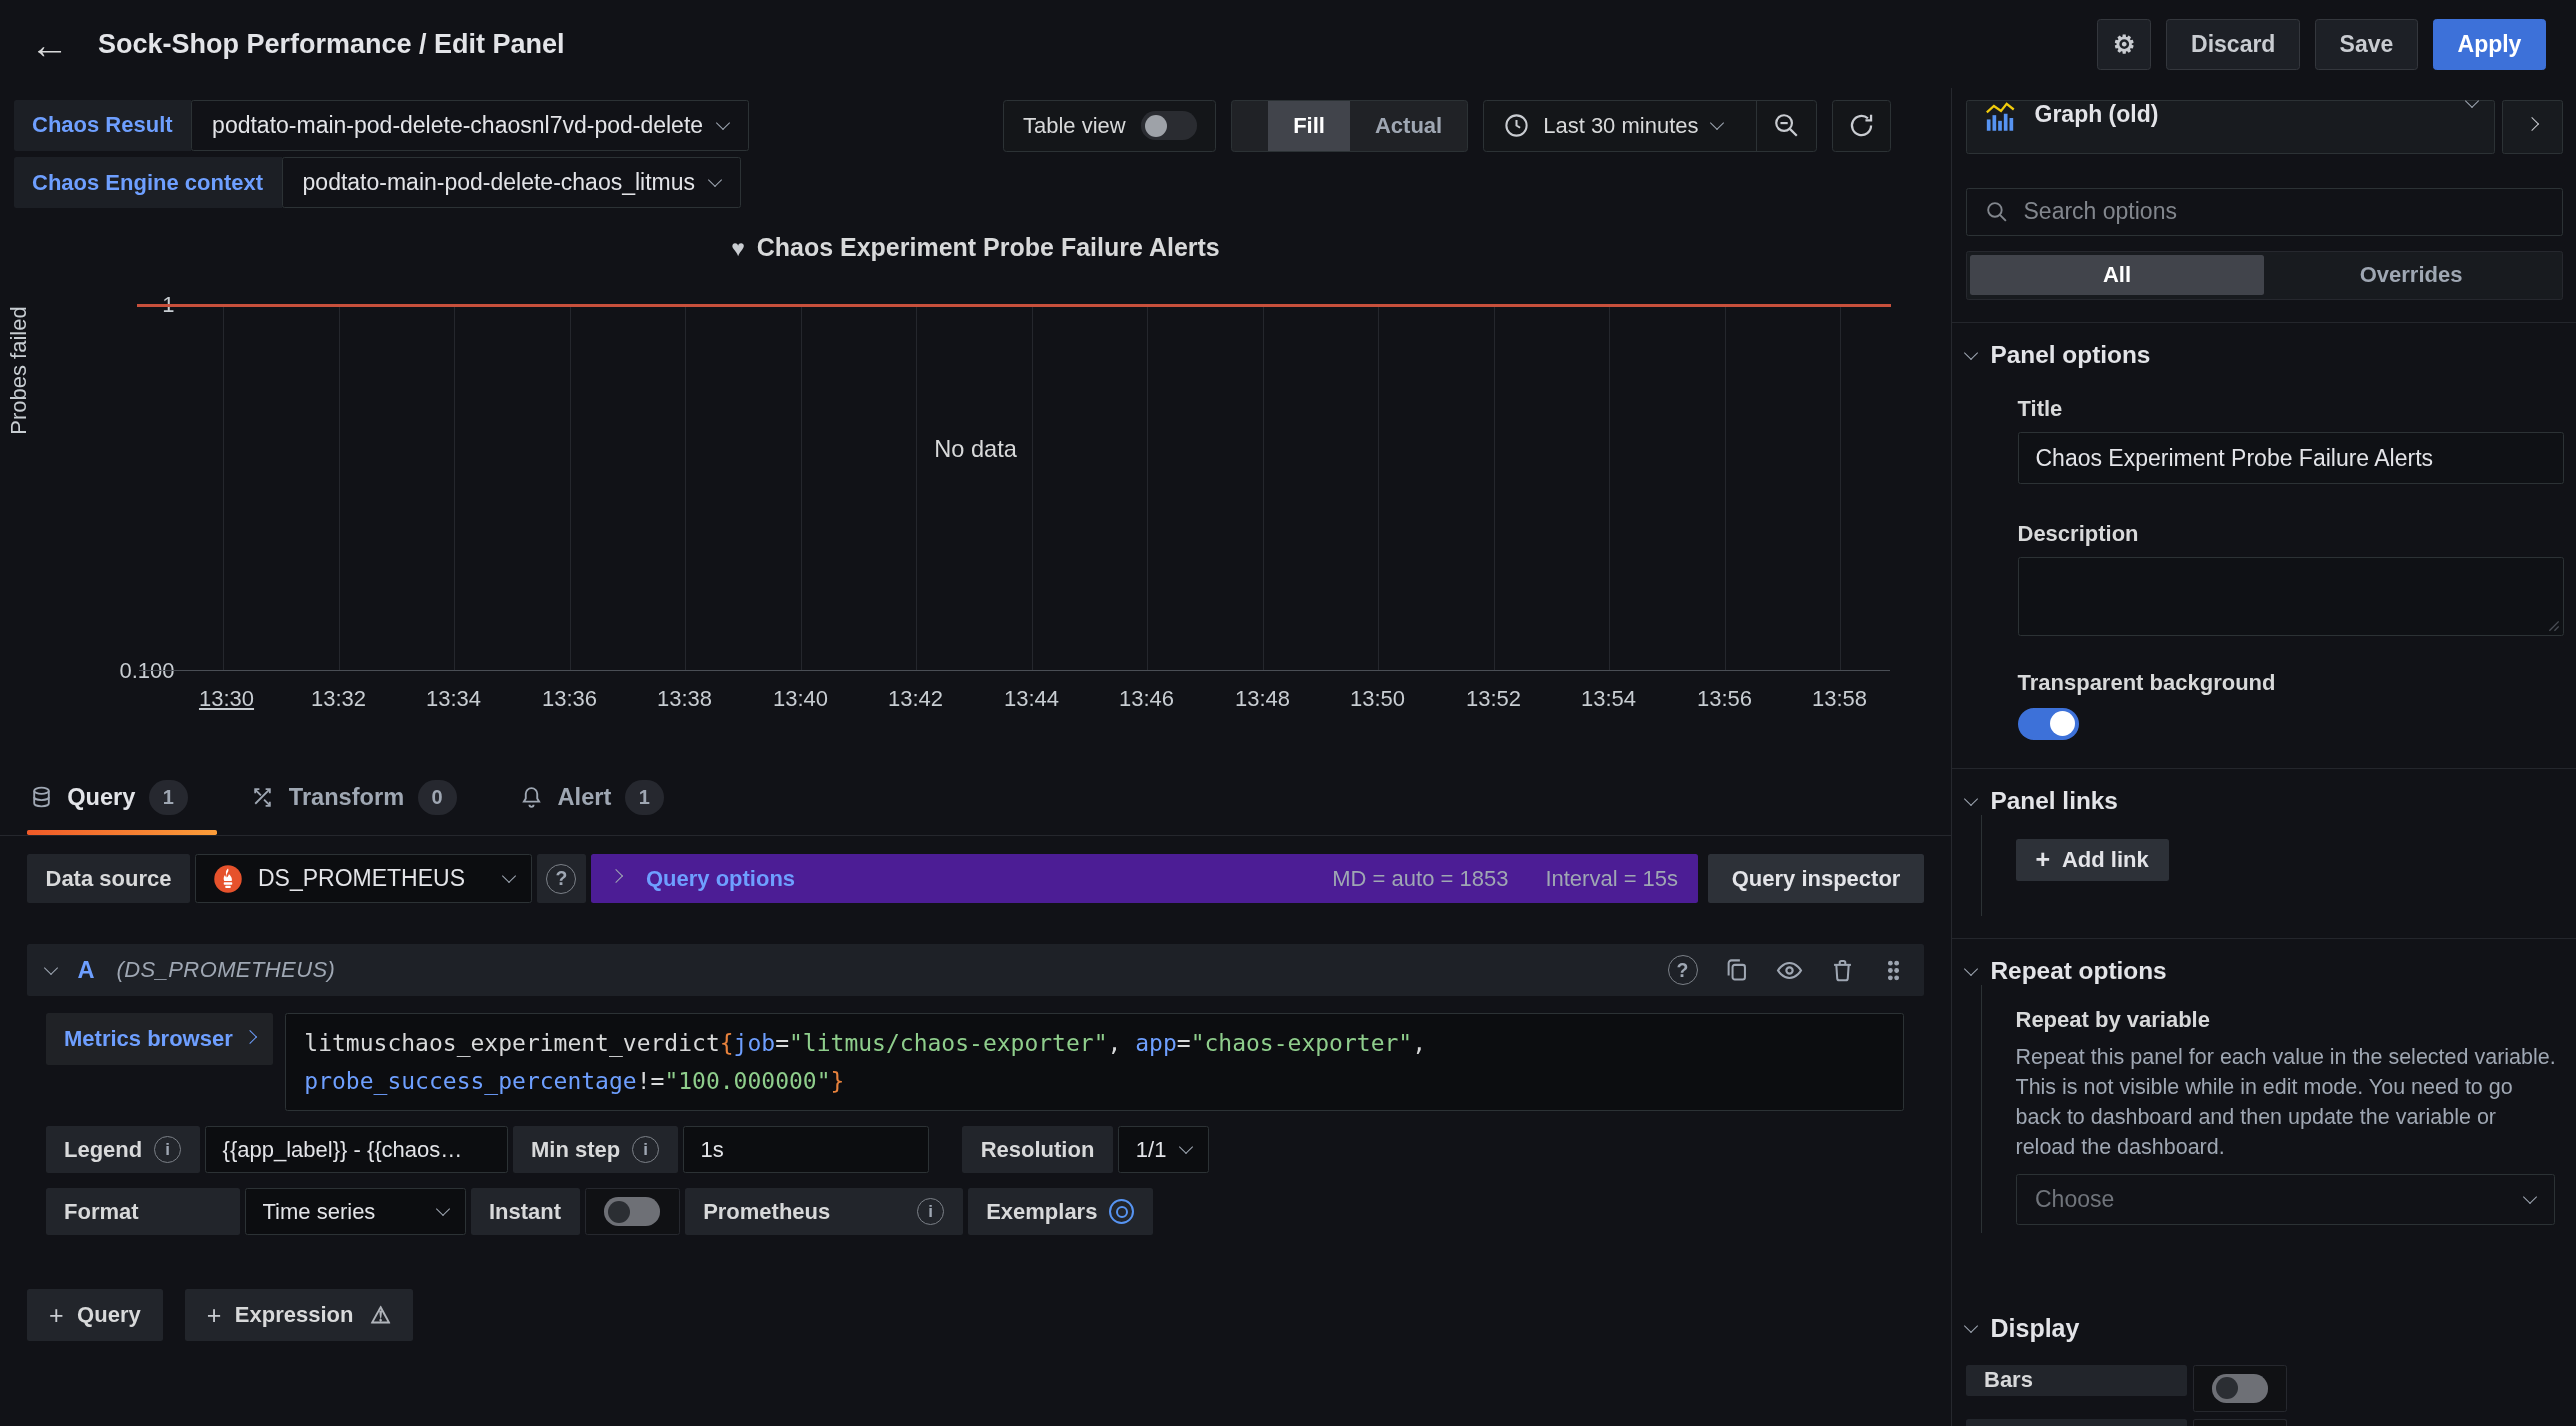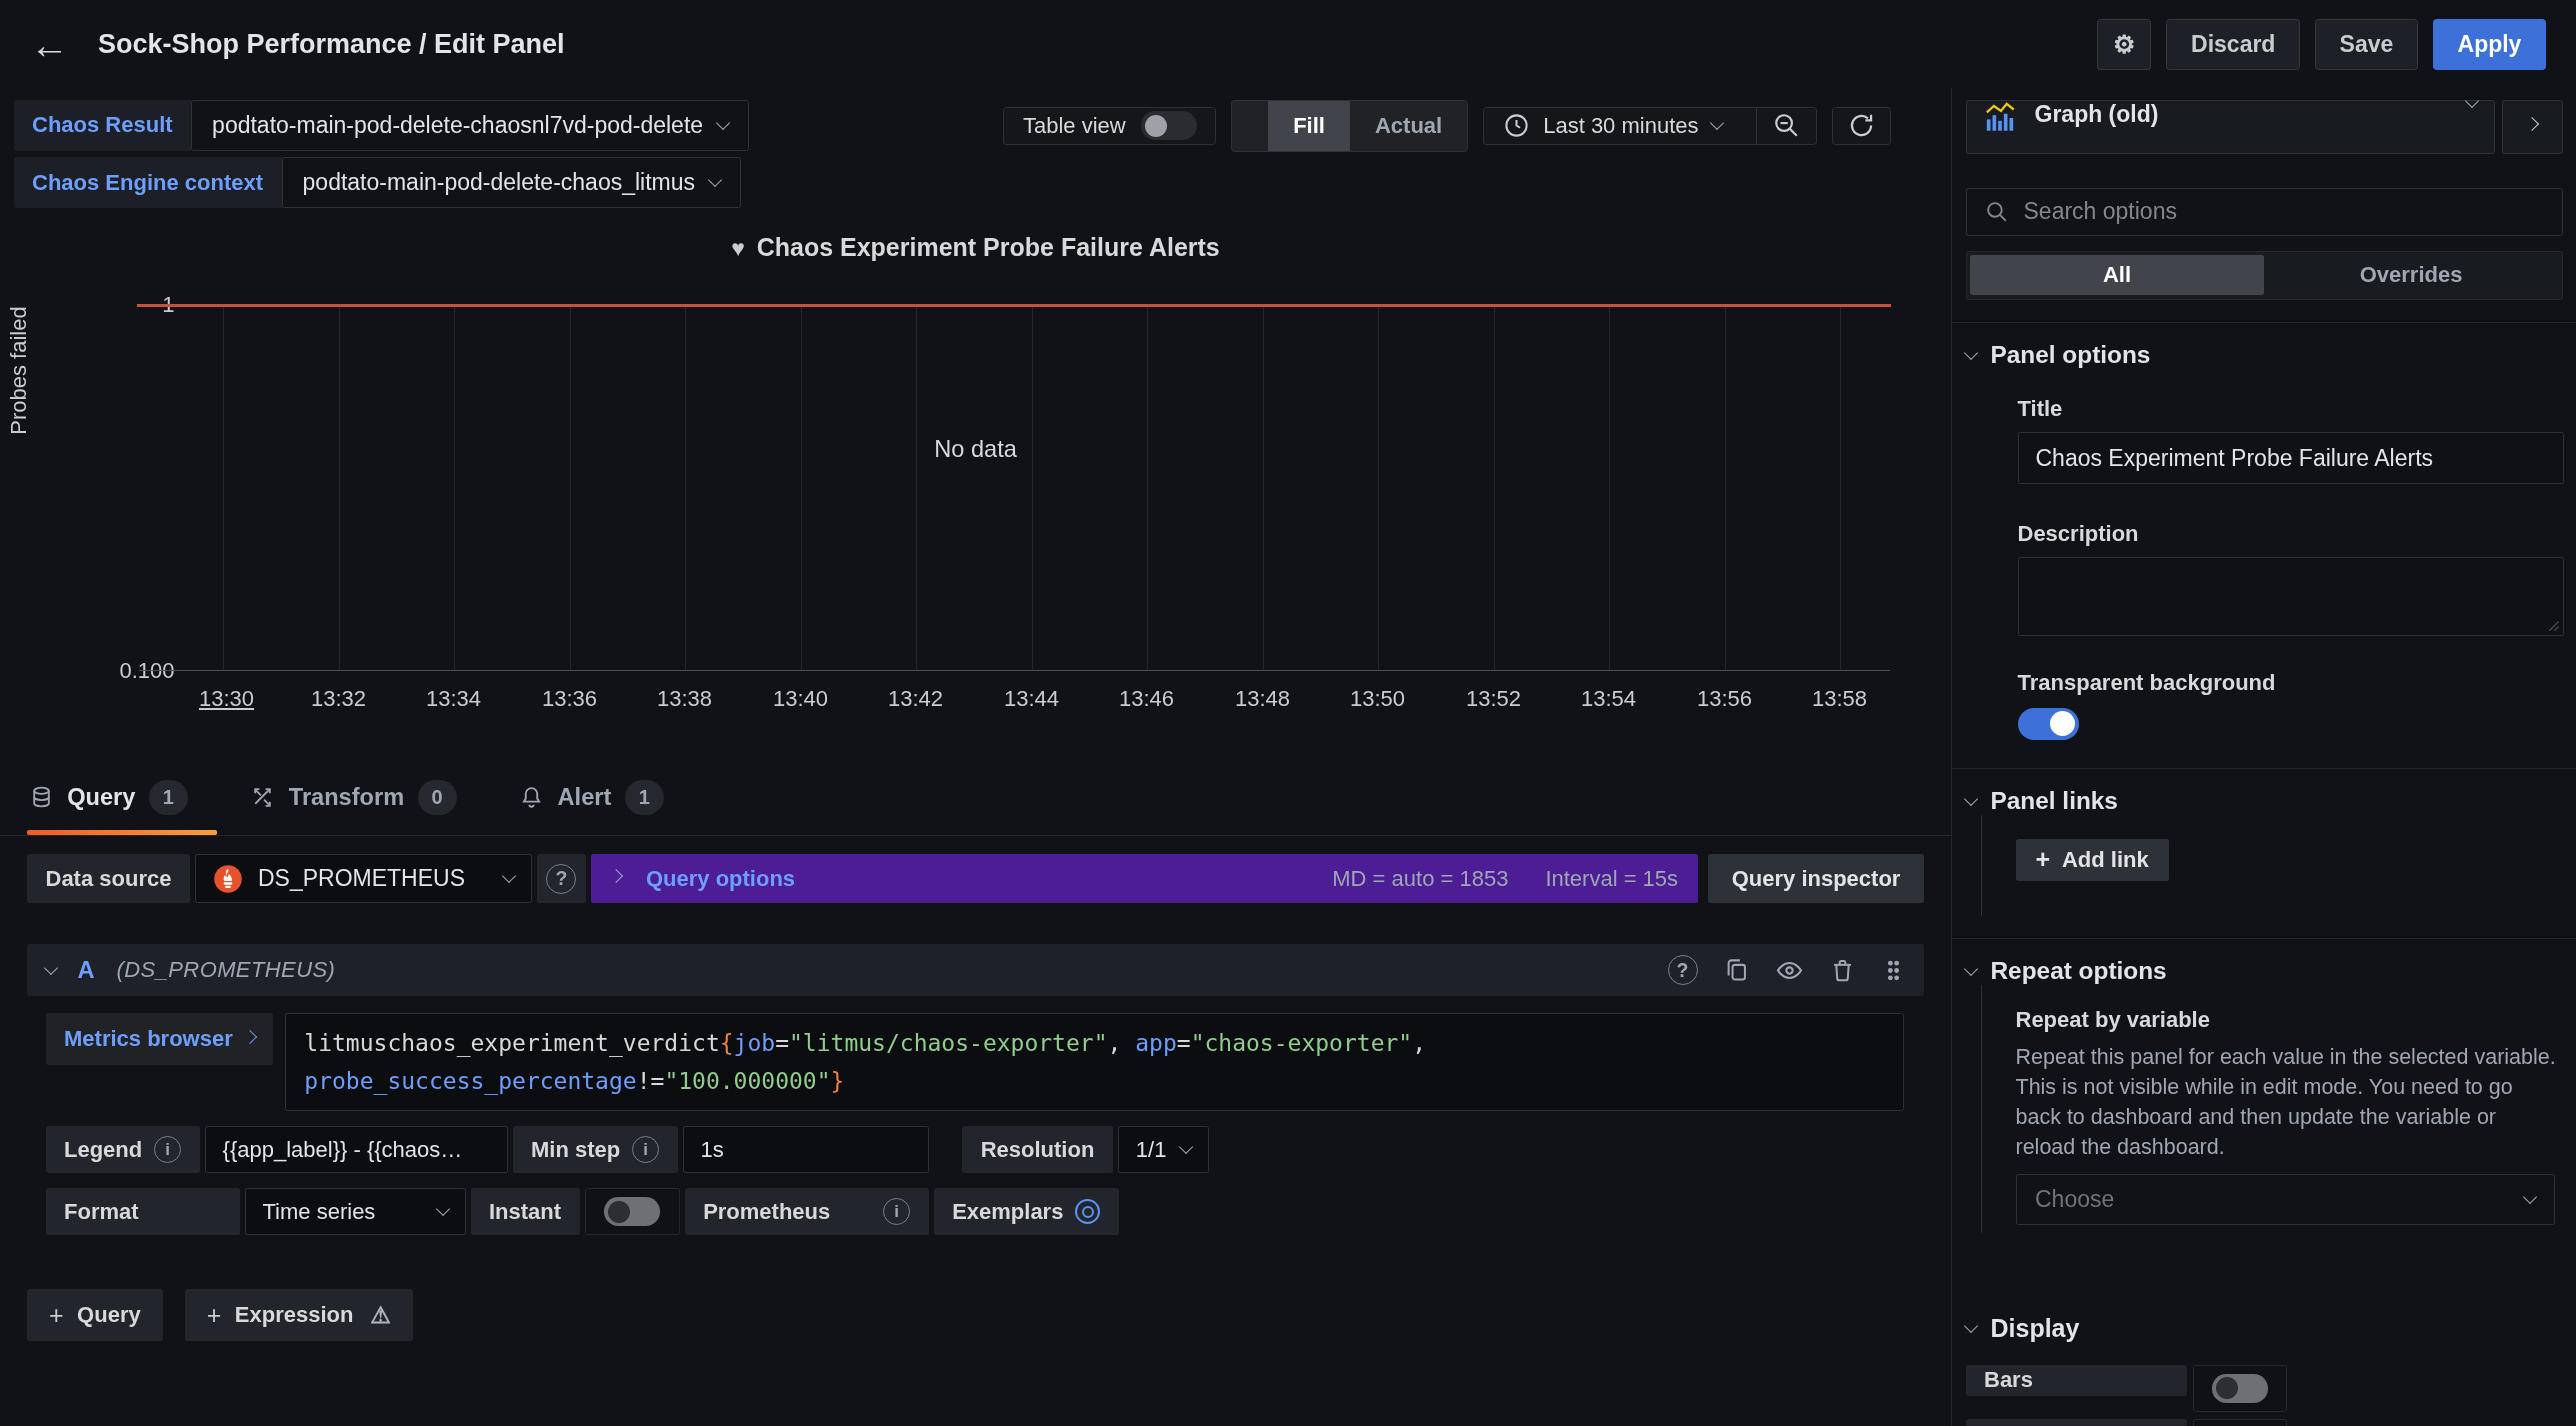--- a/index.html
+++ b/index.html
@@ -34,21 +34,21 @@
     color:#6e9fff; font-weight:700; font-size:22px;
   }
   .var-value {
     display:flex; align-items:center; gap:15px; padding:0 20px; height:51px;
     background:#111217; border:0.8px solid #2c3235; border-radius:2.5px;
     font-size:23px; color:#e3e4e8; cursor:pointer;
   }
   .subbar .mid { flex:1; }
   .view-controls { display:flex; align-items:center; gap:15px; margin-right:47px; }
   .ctrl-box {
-    height:38px; display:flex; align-items:center; gap:15px; padding:0 18.5px;
+    height:52px; display:flex; align-items:center; gap:15px; padding:0 18.5px;
     border:0.8px solid #2c3235; border-radius:3.4px; background:#141619; color:#d8d9da;
   }
   .seg { display:flex; height:52px; border:0.8px solid #2c3235; border-radius:3.4px; background:#202226; overflow:hidden;padding-left:36px; }
   .seg .opt { display:flex; align-items:center; padding:0 25px; color:#9fa7b3; font-weight:600; cursor:pointer; }
   .seg .opt.active { background:#41444b; color:#fff; }
   .time-box { padding:0; }
   .time-main { display:flex; align-items:center; gap:13.5px; padding:0 18.5px; height:100%; cursor:pointer; }
   .time-zoom { display:flex; align-items:center; padding:0 15px; height:100%; border-left:0.8px solid #2c3235; cursor:pointer; }
 
   
@@ -453,21 +453,21 @@
             <span class="in-box" style="width:221px;">
               <span style="flex:1;">Time series</span>
               <i class="chev"></i>
             </span>
             <span class="chip">Instant</span>
             <span class="toggle-box">
               <span class="switch gray">
                   <span class="knob"></span>
                 </span>
             </span>
-            <span class="chip" style="width:244px; justify-content:space-between;">
+            <span class="chip" style="width:278px; justify-content:space-between;">
               <span>Prometheus</span>
               <span class="circ">i</span>
             </span>
             <span class="chip">
               <span>Exemplars</span>
               <span class="target-ic"></span>
             </span>
           </div>
         </div>
 

